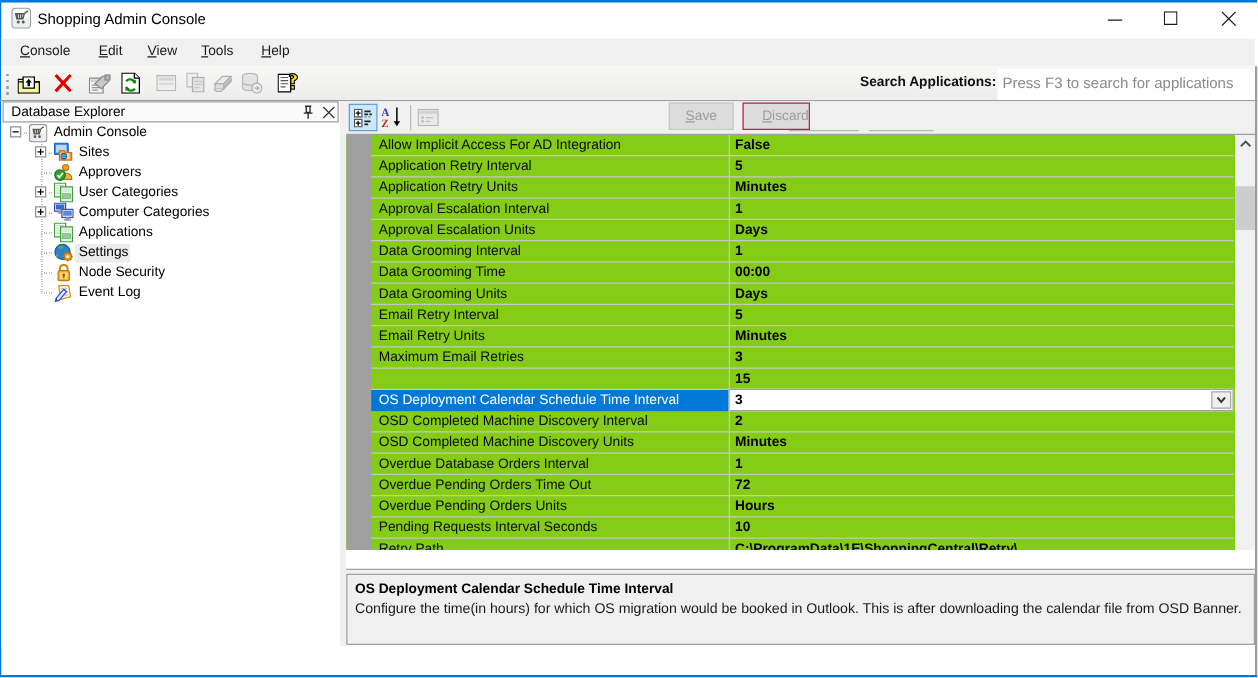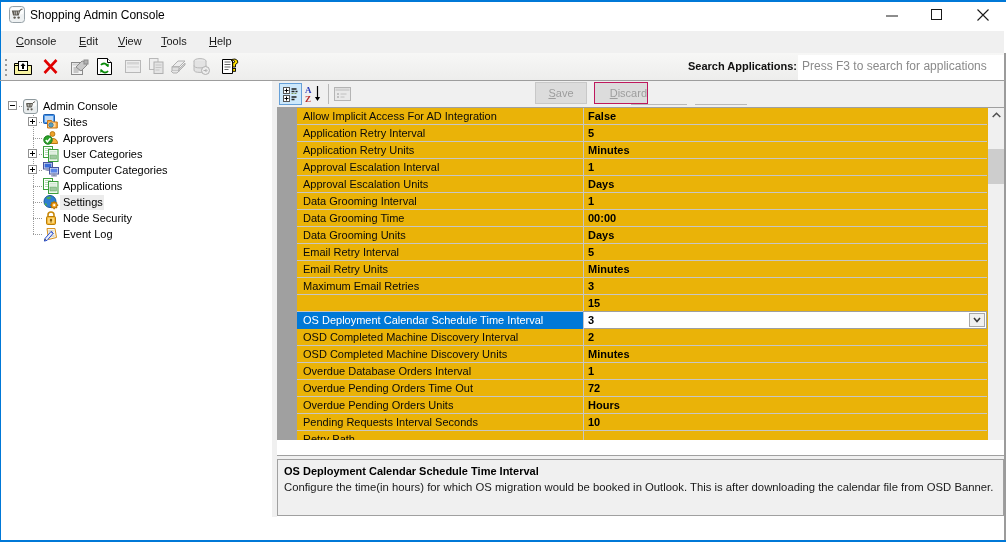--- a/index.html
+++ b/index.html
@@ -35,21 +35,21 @@
 .tlv { width:1px; background-image:repeating-linear-gradient(to bottom,#9a9a9a 0 1px,transparent 1px 2px); }
 .tlh { height:1px; background-image:repeating-linear-gradient(to right,#9a9a9a 0 1px,transparent 1px 2px); }
 .tbox { position:absolute; width:9px; height:9px; background:#fff; border:1px solid #919191; }
 .tbox .h { position:absolute; left:1px; top:3px; width:5px; height:1px; background:#000; }
 .tbox .v { position:absolute; left:3px; top:1px; width:1px; height:5px; background:#000; }
 .ticon { position:absolute; width:16px; height:16px; }
 .ttext { position:absolute; font-size:11px; color:#000; }
 
 #ptoolbar { position:absolute; left:277px; top:81px; width:727px; height:26px; background:#f0f0f0; }
 #gridtop { position:absolute; left:277px; top:107px; width:727px; height:1px; background:#a0a0a0; }
-#grid { position:absolute; left:277px; top:108px; width:727px; height:332px; background:#eab308; overflow:hidden;text-decoration:underline; }
+#grid { position:absolute; left:277px; top:108px; width:727px; height:332px; background:#84cc16; overflow:hidden;text-decoration:underline; }
 #gridbot { position:absolute; left:277px; top:455px; width:727px; height:1px; background:#a0a0a0; }
 #marginstrip { position:absolute; left:0; top:0; width:20px; height:347px; background:#a0a0a0; }
 .grow { position:absolute; left:20px; width:690px; height:17px; border-bottom:1px solid #c6c6c6; }
 .gname { position:absolute; left:6px; top:2px; font-size:11px; color:#0a0a0a; white-space:nowrap; }
 .gval { position:absolute; left:291px; top:2px; font-size:11px; font-weight:bold; color:#000; white-space:nowrap; }
 .gdiv { position:absolute; left:286px; top:0; width:1px; height:17px; background:#c6c6c6; }
 .gsel { position:absolute; left:0; top:0; width:286px; height:17px; background:#0078d7; }
 .gsel .gname { color:#fff; }
 
 #vscroll { position:absolute; left:711px; top:0; width:16px; height:347px; background:#f0f0f0; }
@@ -170,20 +170,29 @@
         <path d="M9.5 1.5 q4 -1.5 6 1 q1.5 2.5 -2 4 v2.5 h-2.8 v-4 q2.5 -0.5 2 -1.8 q-0.5 -1.2 -3.2 -0.2 z" fill="#ffe000" stroke="#000" stroke-width="0.9"></path>
         <rect x="10.7" y="10.5" width="2.8" height="2.8" fill="#ffe000" stroke="#000" stroke-width="0.9"></rect>
       </svg>
   </div>
   <div id="tb-line"></div>
   <div id="searchlbl">Search Applications:</div>
   <div id="searchbox"></div>
   <div id="searchph">Press F3 to search for applications</div>
   <div id="leftpanel"></div>
   <div id="splitter"></div>
+  <div id="dehdr">
+      <div id="dehdr-text">Database Explorer</div>
+    <svg class="abs" style="left:238px;top:2px" width="11" height="12" viewBox="0 0 11 12">
+        <path d="M3 1 h5 M4 1 v5 h3 v-5 M2 6.5 h7 M5.5 6.5 v4.5" fill="none" stroke="#2a2a2a" stroke-width="1.1"></path>
+      </svg>
+    <svg class="abs" style="left:255px;top:3px" width="10" height="10" viewBox="0 0 10 10">
+        <path d="M0.5 0.5 L9.5 9.5 M9.5 0.5 L0.5 9.5" stroke="#2a2a2a" stroke-width="1.1"></path>
+      </svg>
+  </div>
   <div id="tree">
 
     <div class="tline tlv" style="left:33px;top:113px;height:121px"></div>
 
     <div class="tline tlh" style="left:19px;top:106px;width:4px"></div>
     <div class="tbox" style="left:8px;top:101px">
         <div class="h"></div>
       </div>
     <div class="ticon" style="left:23px;top:99px;width:15px;height:15px">
       <svg width="15" height="15" viewBox="0 0 15 15">
@@ -447,20 +456,21 @@
           <div class="gval">Hours</div>
           <div class="gdiv"></div>
         </div>
 <div class="grow" style="top:306px">
           <div class="gname">Pending Requests Interval Seconds</div>
           <div class="gval">10</div>
           <div class="gdiv"></div>
         </div>
 <div class="grow" style="top:323px">
           <div class="gname">Retry Path</div>
+          <div class="gval">C:\ProgramData\1E\ShoppingCentral\Retry\</div>
           <div class="gdiv"></div>
         </div>
 <div class="grow" style="top:340px">
           <div class="gname">SCCM Old Connection String</div>
           <div class="gval"></div>
           <div class="gdiv"></div>
         </div>
 </div>
       <div id="vscroll">
     <svg class="abs" style="left:4px;top:4px" width="9" height="6" viewBox="0 0 9 6">

